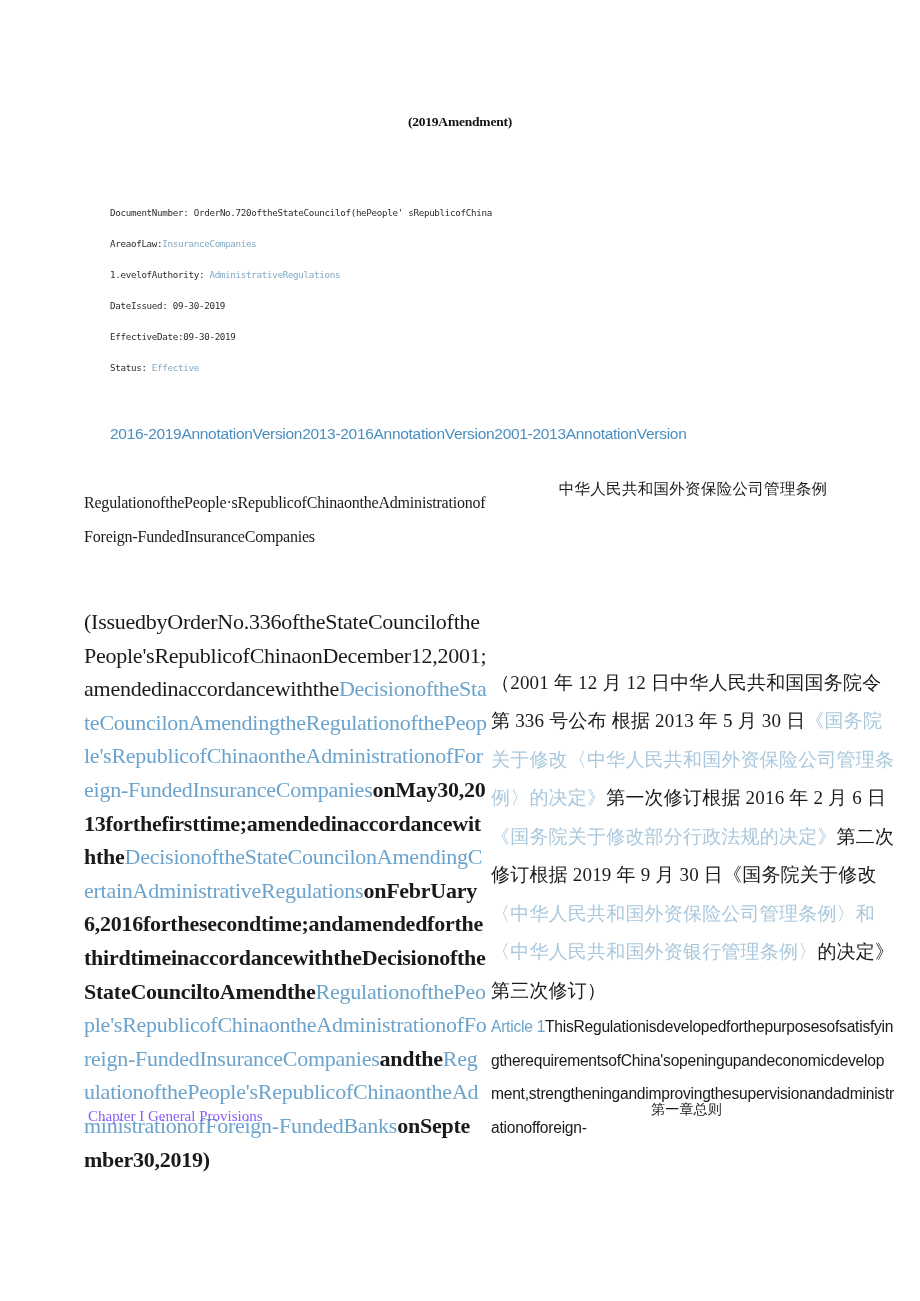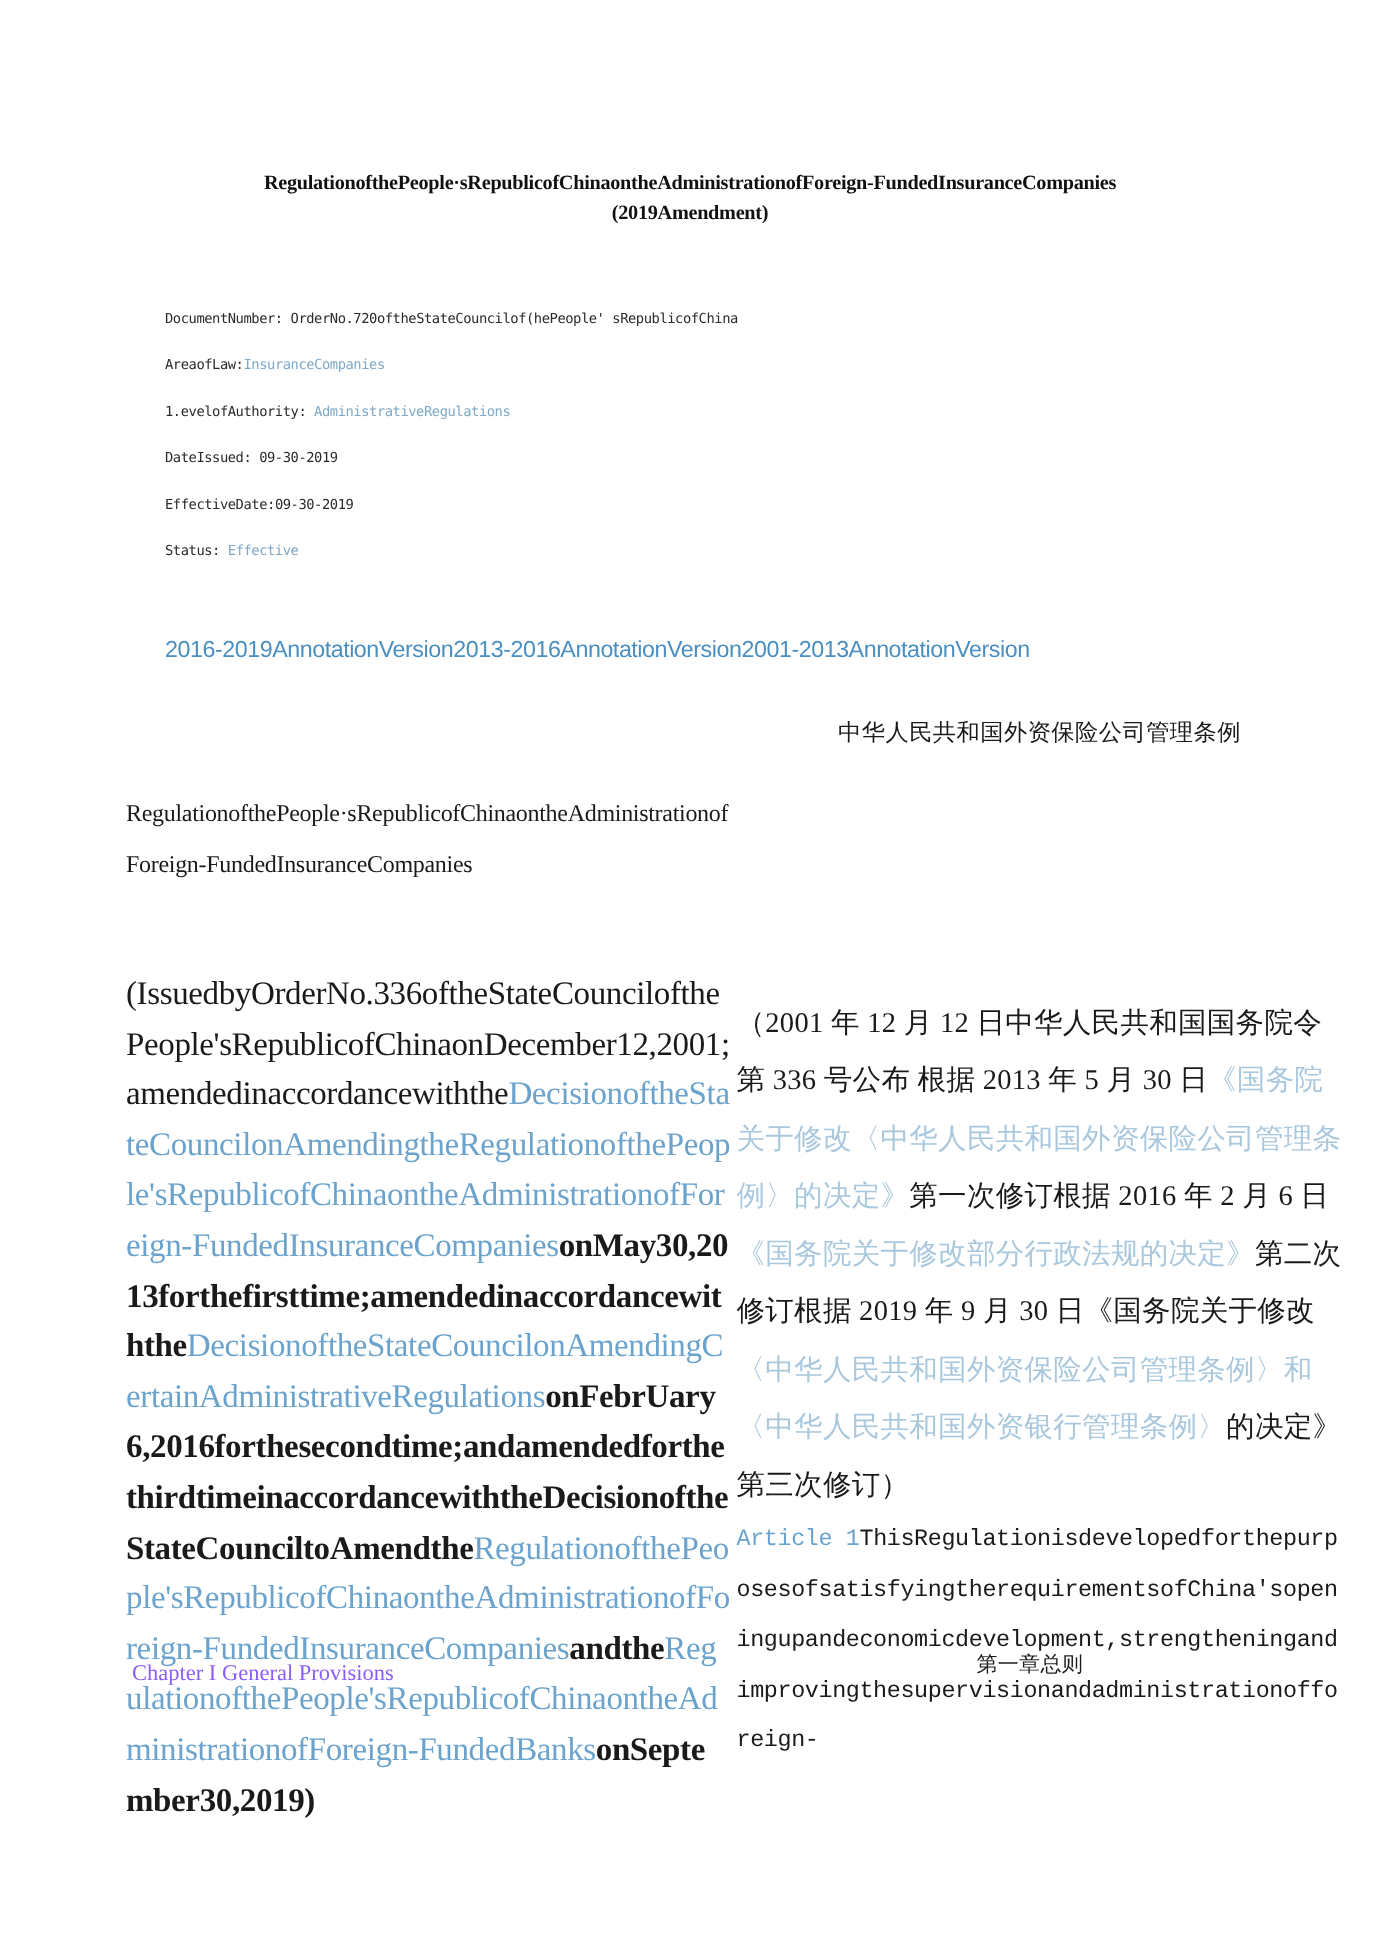--- a/index.html
+++ b/index.html
@@ -73,21 +73,20 @@
     cursor: pointer;
     text-align: center;
   }
 
   
   .col-left {
     position: absolute;
     left: 84px;
     top: 486px;
     width: 404px;
-    margin-top: 40px;
   }
   .col-right {
     position: absolute;
     left: 491px;
     top: 472px;
     width: 404px;
   }
 
   .en-title {
     font-family: "Liberation Serif", serif;
@@ -126,21 +125,21 @@
 
   .lk { color: #6ba3cc; }
   .lk-soft { color: #a9c8dd; }
   .bk { color: #1a1a1a; }
   .bold { font-weight: bold; }
 
   .spacer-para { height: 52px; }
 
   
   .article-block {
-    font-family: Liberation Mono, monospace;
+    font-family: Liberation Sans, sans-serif;
     font-size: 15.6px;
     line-height: 33.6px;
     color: #1a1a1a;
     letter-spacing: -0.25px;
     word-break: break-all;
   }
   .article-num { color: #6ba3cc; }
 
   
   .chapter-en {
@@ -159,21 +158,20 @@
     font-family: "Liberation Serif", serif;
     font-size: 14px;
     color: #1a1a1a;
     letter-spacing: 0.2px;
   }
 </style>
 </head>
 <body>
 
 <div class="doc-title">
-  <span>RegulationofthePeople·sRepublicofChinaontheAdministrationofForeign-FundedInsuranceCompanies</span>
   <span class="line2">(2019Amendment)</span>
 </div>
 
 <div class="meta">
 
   <div class="meta-row">
     <span>DocumentNumber:</span>
     <span class="meta-val">OrderNo.720oftheStateCouncilof(hePeople' sRepublicofChina</span>
   </div>
 

